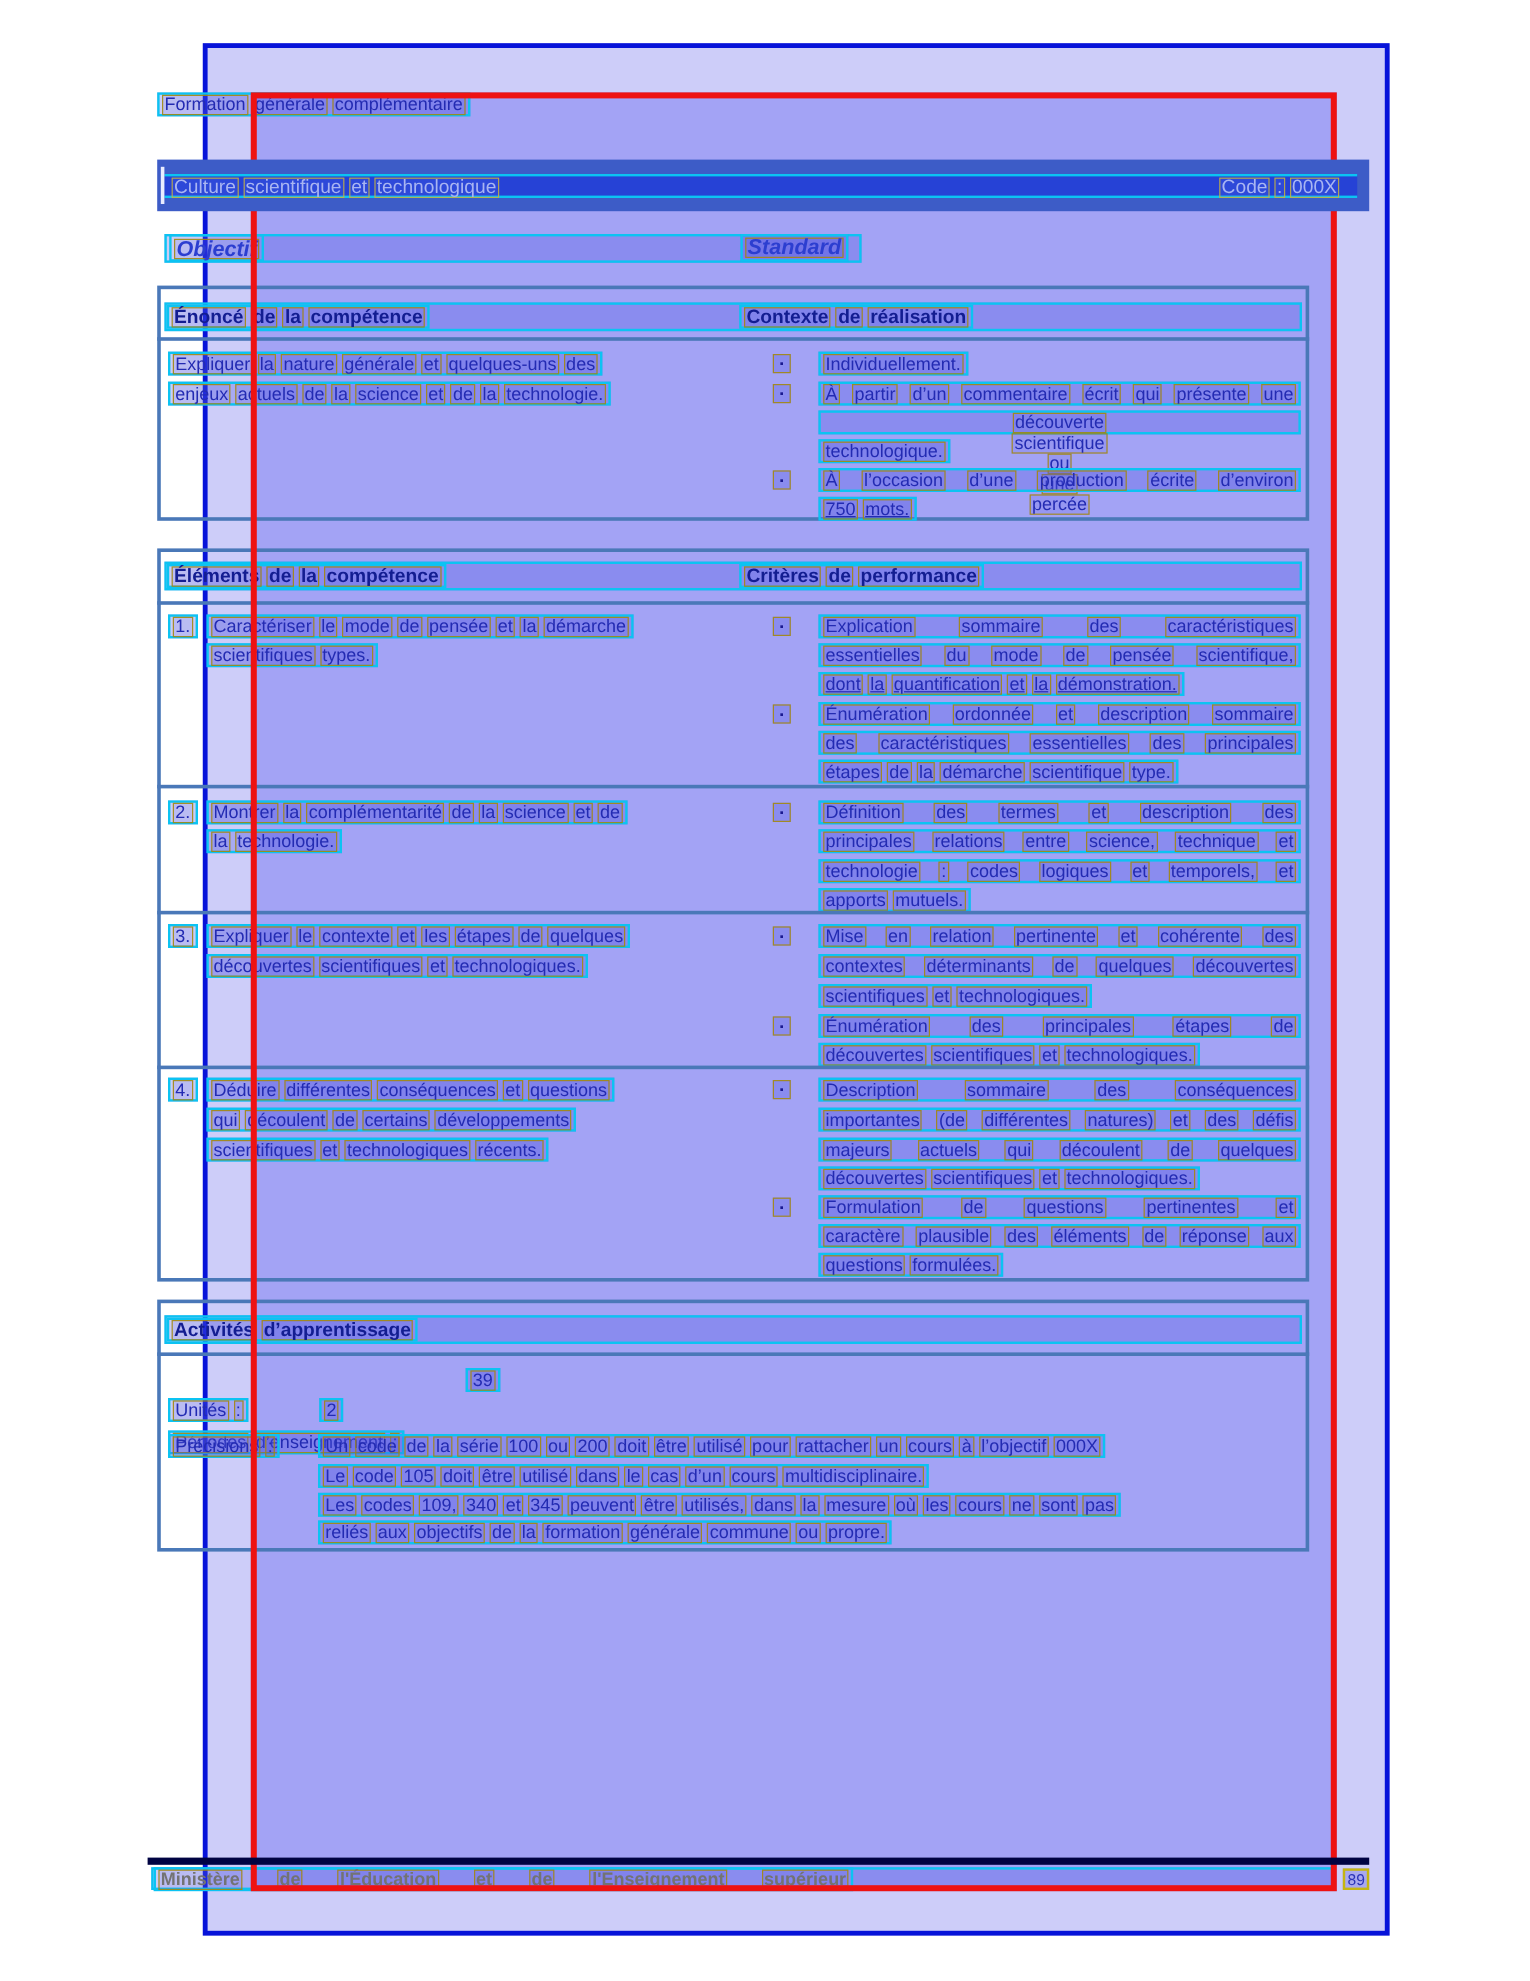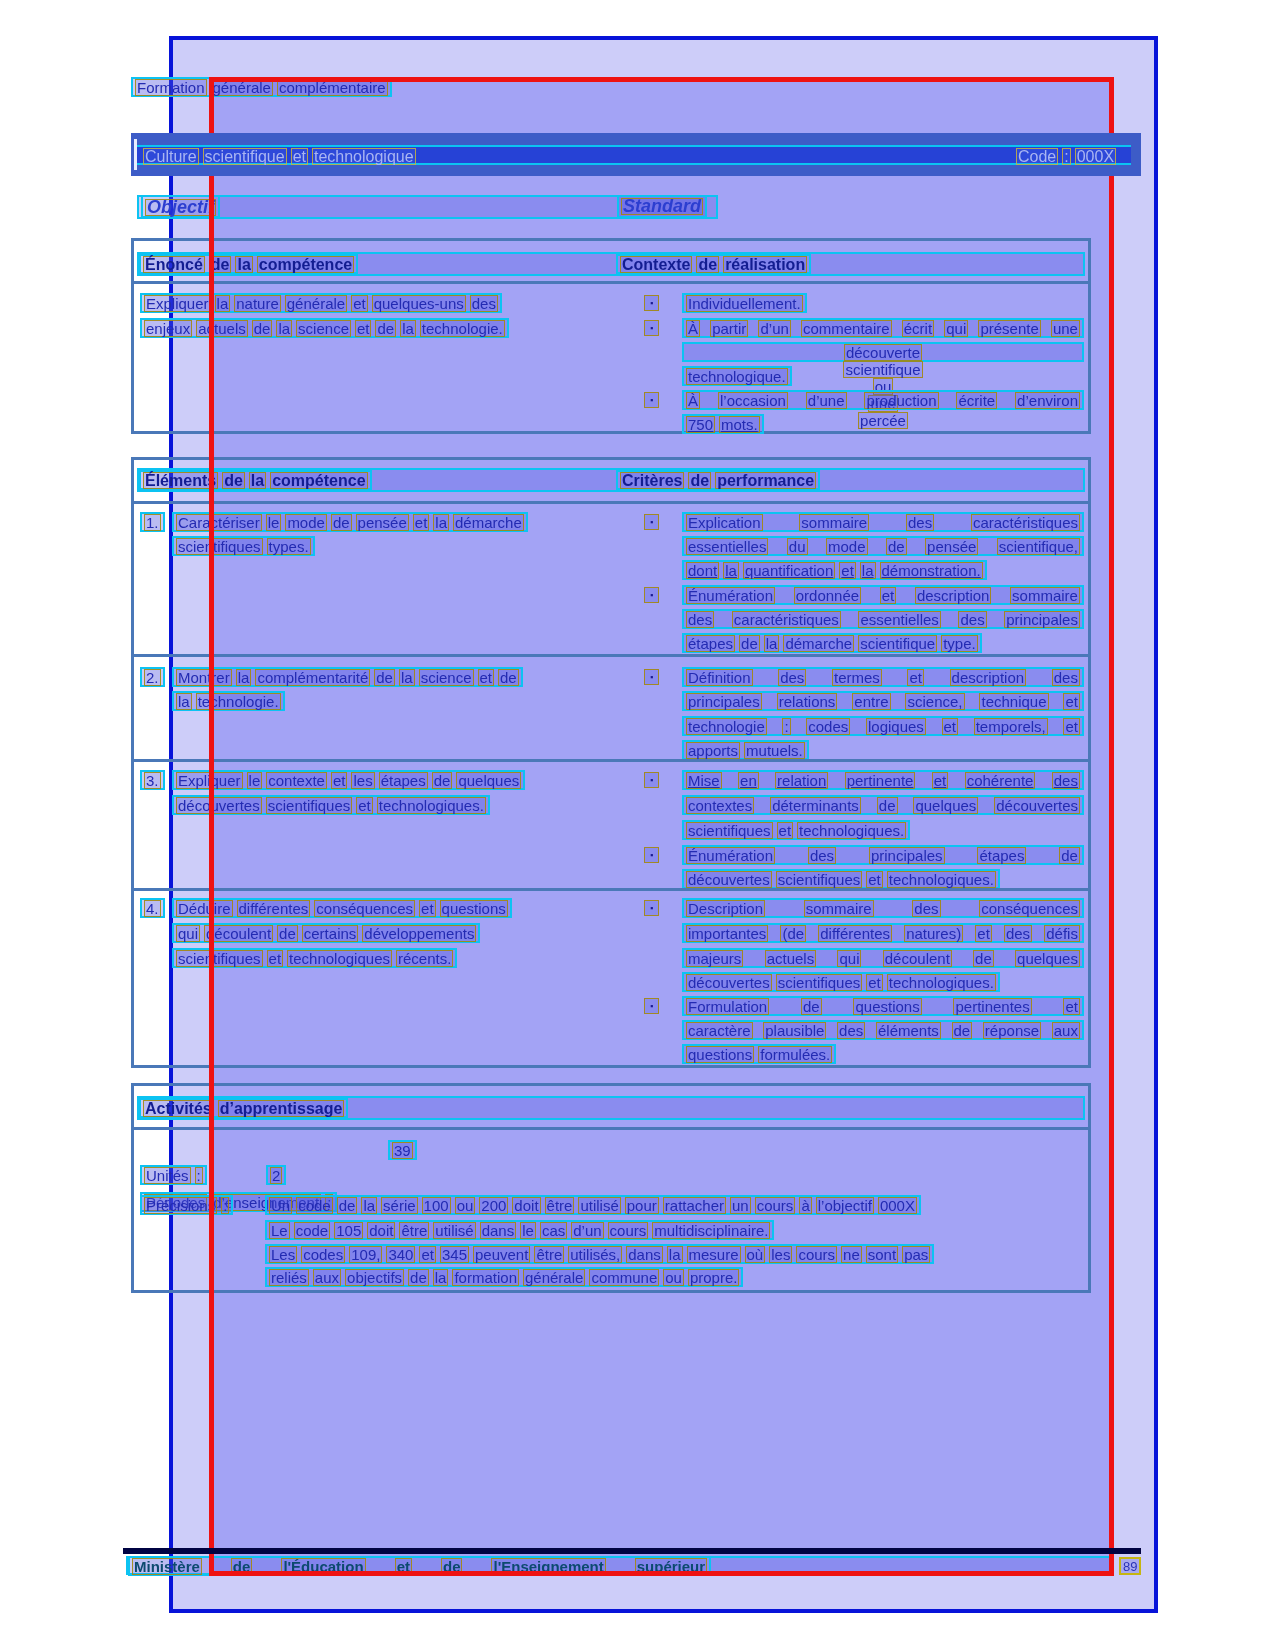--- a/index.html
+++ b/index.html
@@ -29,21 +29,21 @@
           border:1px solid rgba(163,136,14,.9);background:rgba(84,88,224,.30);
           box-sizing:border-box;z-index:2;}
   .bar{position:absolute;left:131px;top:133px;width:1010px;height:43px;background:#3d5cc7;z-index:4;}
   .bar-band{position:absolute;left:137px;top:145px;width:994px;height:20px;
             background:rgba(16,40,230,.50);border-top:2px solid #0cc3f2;
             border-bottom:2px solid #0cc3f2;box-sizing:border-box;z-index:4;}
   .bar-tick{position:absolute;left:134px;top:139px;width:3px;height:31px;background:#e8ecff;z-index:5;}
   .bartext{background:none;border:none;color:#a9b5f2;z-index:5;font-size:16px;}
   .bartext .w{background:rgba(120,140,250,.10);border-color:rgba(200,180,60,.85);}
   .navy{position:absolute;left:123px;top:1548px;width:1018px;height:6px;background:#000342;z-index:4;}
-  .footer-text{font-weight:bold;color:#0c4a6e;gap:29px;}
+  .footer-text{font-weight:bold;color:#737373;gap:29px;}
   .ybox{border:2px solid #c5b512;background:rgba(64,64,210,.25);font-size:13px;color:#2b34b8;}
 </style>
 </head>
 <body>
 
 <div class="canvas">
 
   <div class="blue-rect"></div>
   <div class="red-fill"></div>
 
@@ -293,21 +293,21 @@
       <span class="w">de</span>
       <span class="w">quelques</span>
     </div>
   <div class="line wb" style="left:172px;top:795px;">
       <span class="w">découvertes</span>
       <span class="w">scientifiques</span>
       <span class="w">et</span>
       <span class="w">technologiques.</span>
     </div>
   <div class="bullet" style="left:644px;top:772px;">▪</div>
-  <div class="line wb jst" style="left:682px;top:770px;text-decoration:underline;">
+  <div class="line wb jst" style="left:682px;top:770px;">
       <span class="w">Mise</span>
       <span class="w">en</span>
       <span class="w">relation</span>
       <span class="w">pertinente</span>
       <span class="w">et</span>
       <span class="w">cohérente</span>
       <span class="w">des</span>
     </div>
   <div class="line wb jst" style="left:682px;top:795px;">
       <span class="w">contextes</span>

